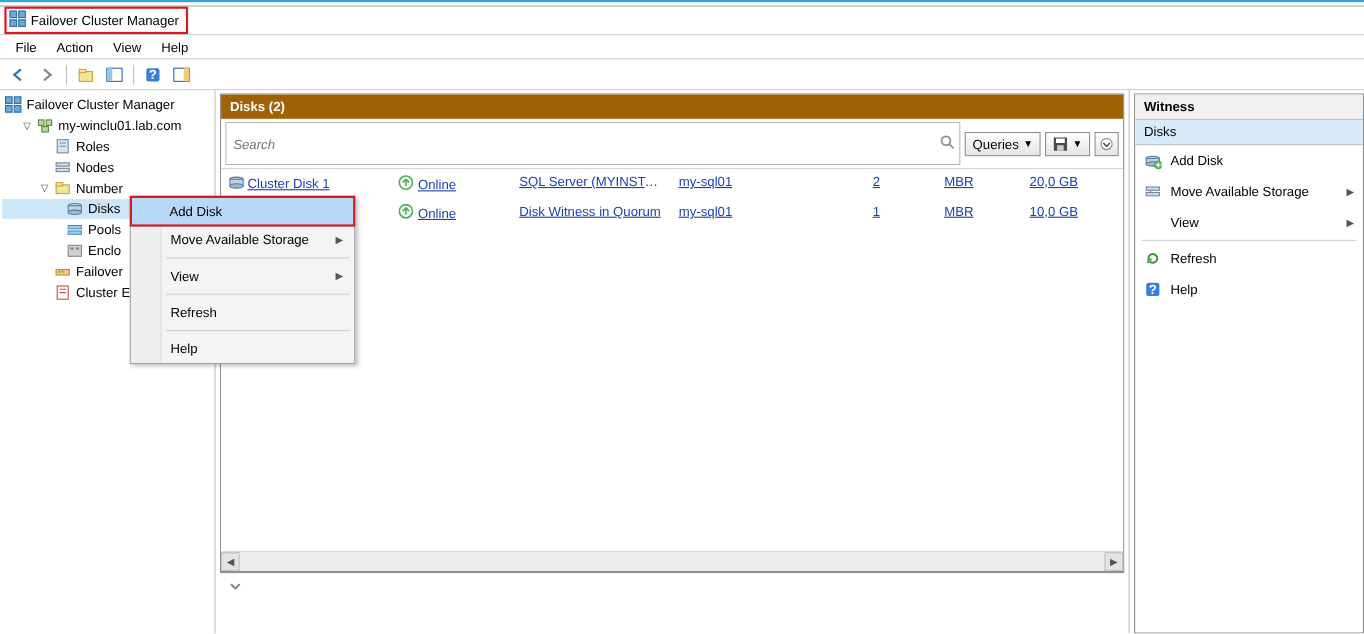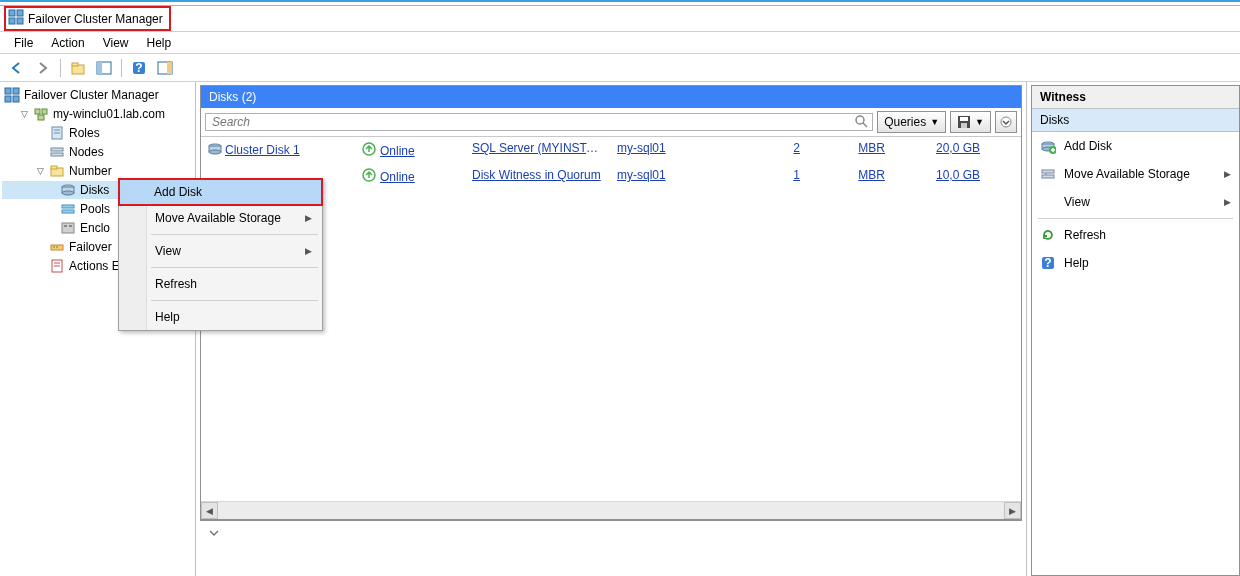--- a/index.html
+++ b/index.html
@@ -22,23 +22,23 @@
   .tree-item{display:flex;align-items:center;gap:4px;padding:1px 2px;white-space:nowrap;cursor:default;margin-bottom:1px;}
   .tree-item.sel{background:#cde6f7;}
   .tree-item.indent1{padding-left:18px;}
   .tree-item.indent2{padding-left:34px;}
   .tree-item.indent3{padding-left:58px;}
   .tw{width:9px;height:9px;display:inline-flex;align-items:center;justify-content:center;font-size:9px;color:#555;}
   .tree-icon{width:16px;height:16px;display:inline-flex;align-items:center;justify-content:center;}
   
   .center-pane{flex:1;display:flex;flex-direction:column;border-right:1px solid #c0c0c0;padding:3px 4px 0 4px;min-width:0;}
   .center-inner{flex:1;display:flex;flex-direction:column;border:1px solid #909090;min-width:0;}
-  .disks-header{background:#3b82f6;color:#fff;font-weight:normal;padding:4px 8px;}
+  .disks-header{background:#a16207;color:#fff;font-weight:bold;padding:4px 8px;}
   .search-row{display:flex;align-items:center;gap:4px;padding:3px 4px;border-bottom:1px solid #c8c8c8;}
-  .search-box{flex:1;position:relative;border:1px solid #b0b0b0;background:#fff;height:18px;display:flex;align-items:center;}
+  .search-box{flex:1;position:relative;border:1px solid #b0b0b0;background:#fff;height:39px;display:flex;align-items:center;}
   .search-box input{border:none;outline:none;width:100%;padding:0 24px 0 6px;font-style:italic;color:#888;height:100%;}
   .search-box .mag{position:absolute;right:4px;color:#888;}
   .qbtn{height:22px;border:1px solid #909090;background:linear-gradient(#fff,#e4e4e4);padding:0 6px;display:flex;align-items:center;gap:4px;cursor:default;}
   
   .list-head{display:flex;border-bottom:1px solid #d0d0d0;background:#fff;color:#333;}
   .list-head .col{padding:4px 6px;border-right:1px solid #e8e8e8;white-space:nowrap;overflow:hidden;}
   .list-body{flex:1;overflow:hidden;background:#fff;}
   .row{display:flex;padding:2px 0;}
   .row .col{padding:2px 6px;white-space:nowrap;overflow:hidden;text-overflow:ellipsis;}
   .col.c-name{width:155px;}
@@ -233,21 +233,21 @@
     </div>
     <div class="tree-item indent2">
       <span class="tw"></span>
       <span class="tree-icon">
         <svg width="16" height="16">
             <rect x="3" y="2" width="10" height="12" fill="#fff" stroke="#c05050"></rect>
             <line x1="5" y1="5" x2="11" y2="5" stroke="#c05050"></line>
             <line x1="5" y1="8" x2="11" y2="8" stroke="#c05050"></line>
           </svg>
       </span>
-      <span>Actions E</span>
+      <span>Cluster E</span>
     </div>
   </div>
 
   <div class="center-pane">
     <div class="center-inner">
       <div class="disks-header">Disks (2)</div>
       <div class="search-row">
         <div class="search-box">
           <input placeholder="Search" style="">
           <span class="mag">

